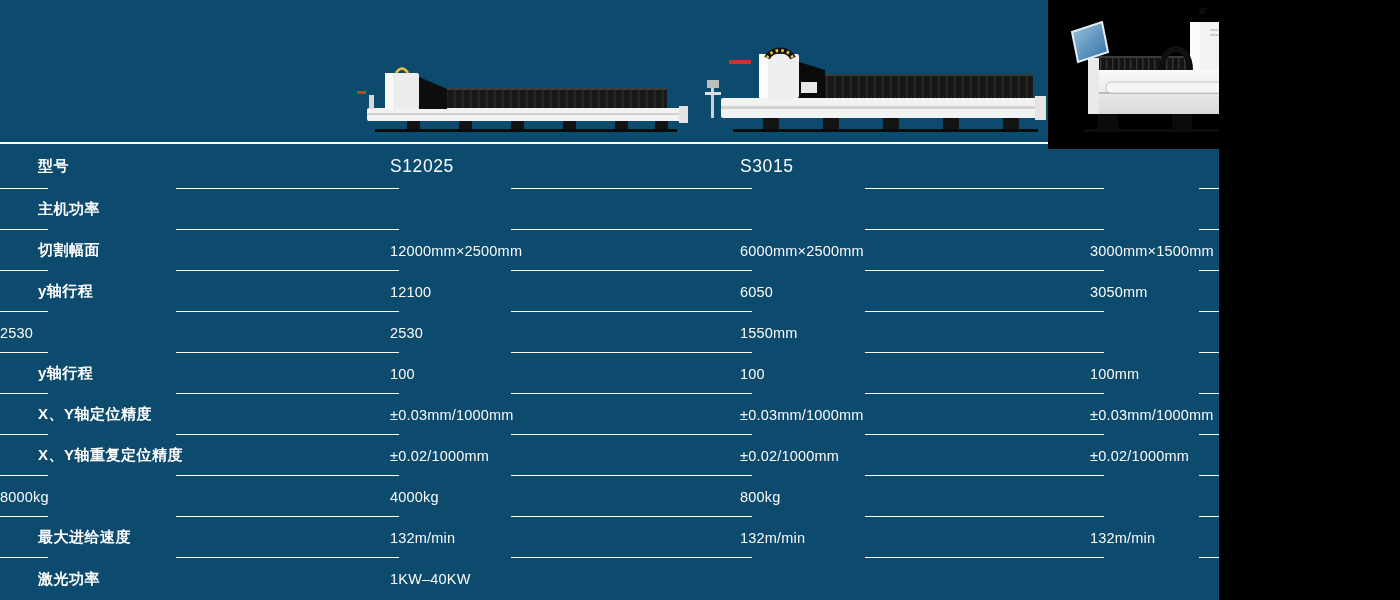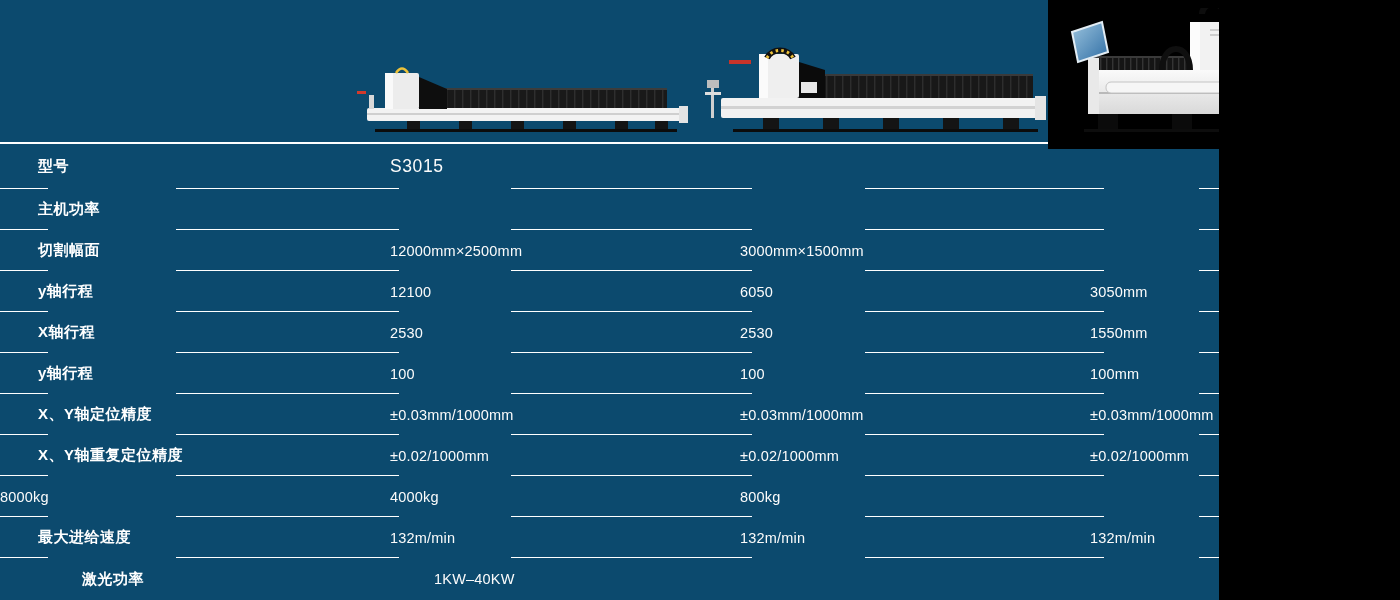--- a/index.html
+++ b/index.html
@@ -15,21 +15,21 @@
   #prod-3{left:1048px;top:0;width:352px;height:149px;background:#000;z-index:3;}
   #prod-3 svg{position:absolute;left:14px;top:8px;}
   
   .topline{position:absolute;left:0;top:142px;width:1400px;height:1.5px;background:#fff;z-index:1;}
   .spec-table{position:absolute;left:0;top:143px;width:1400px;z-index:2;}
   .t-row{
     position:relative;display:grid;grid-template-columns:390px 350px 350px 310px;
     align-items:center;height:41px;
   }
   .t-row.h{height:46px;}
-  .t-row.last{height:42px;padding-left:44px;}
+  .t-row.last{height:42px;}
   .t-row.sep::after{
     content:"";position:absolute;left:0;bottom:0;width:1400px;height:1.5px;
     background:linear-gradient(90deg,
       #fff 0 48px,        transparent 48px 176px,
       #fff 176px 399px,   transparent 399px 511px,
       #fff 511px 752px,   transparent 752px 865px,
       #fff 865px 1104px,  transparent 1104px 1199px,
       #fff 1199px 100%);
   }
   .c-label{padding-left:38px;font-size:15px;font-weight:700;letter-spacing:.5px;color:#fff;}
@@ -168,44 +168,45 @@
       <rect x="22" y="121" width="262" height="3" fill="#0d0d0d"></rect>
     </svg>
   </div>
 
   <div class="topline"></div>
 
   <div class="spec-table">
 
     <div class="t-row h sep">
       <div class="c-label">型号</div>
+      <div class="c-val">S12025</div>
       <div class="c-val">S3015</div>
     </div>
 
     <div class="t-row sep">
       <div class="c-label">主机功率</div>
       <div class="c-val"></div>
       <div class="c-val"></div>
     </div>
 
     <div class="t-row sep">
       <div class="c-label">切割幅面</div>
       <div class="c-val">12000mm×2500mm</div>
+      <div class="c-val">6000mm×2500mm</div>
       <div class="c-val">3000mm×1500mm</div>
     </div>
 
     <div class="t-row sep">
       <div class="c-label">y轴行程</div>
       <div class="c-val">12100</div>
       <div class="c-val">6050</div>
       <div class="c-val">3050mm</div>
     </div>
 
     <div class="t-row sep">
-      <div class="c-label">X轴行程</div>
       <div class="c-val">2530</div>
       <div class="c-val">2530</div>
       <div class="c-val">1550mm</div>
     </div>
 
     <div class="t-row sep">
       <div class="c-label">y轴行程</div>
       <div class="c-val">100</div>
       <div class="c-val">100</div>
       <div class="c-val">100mm</div>

